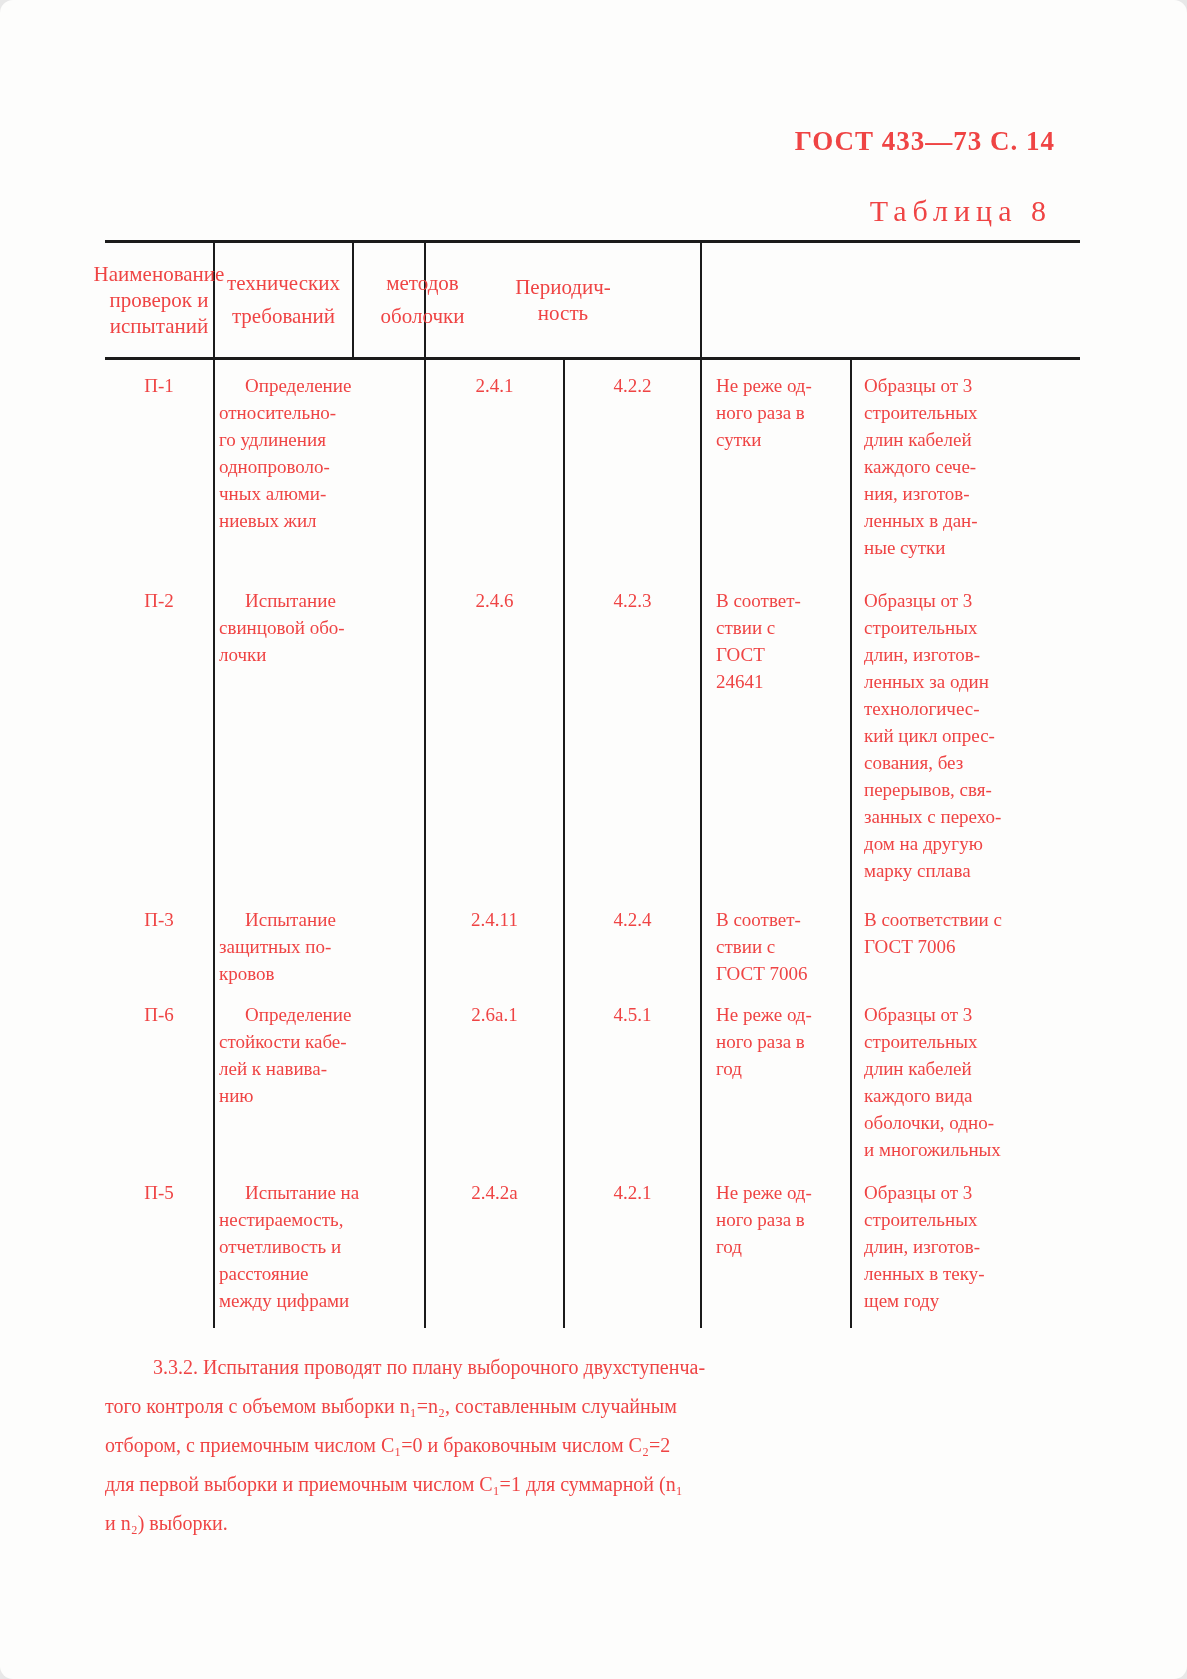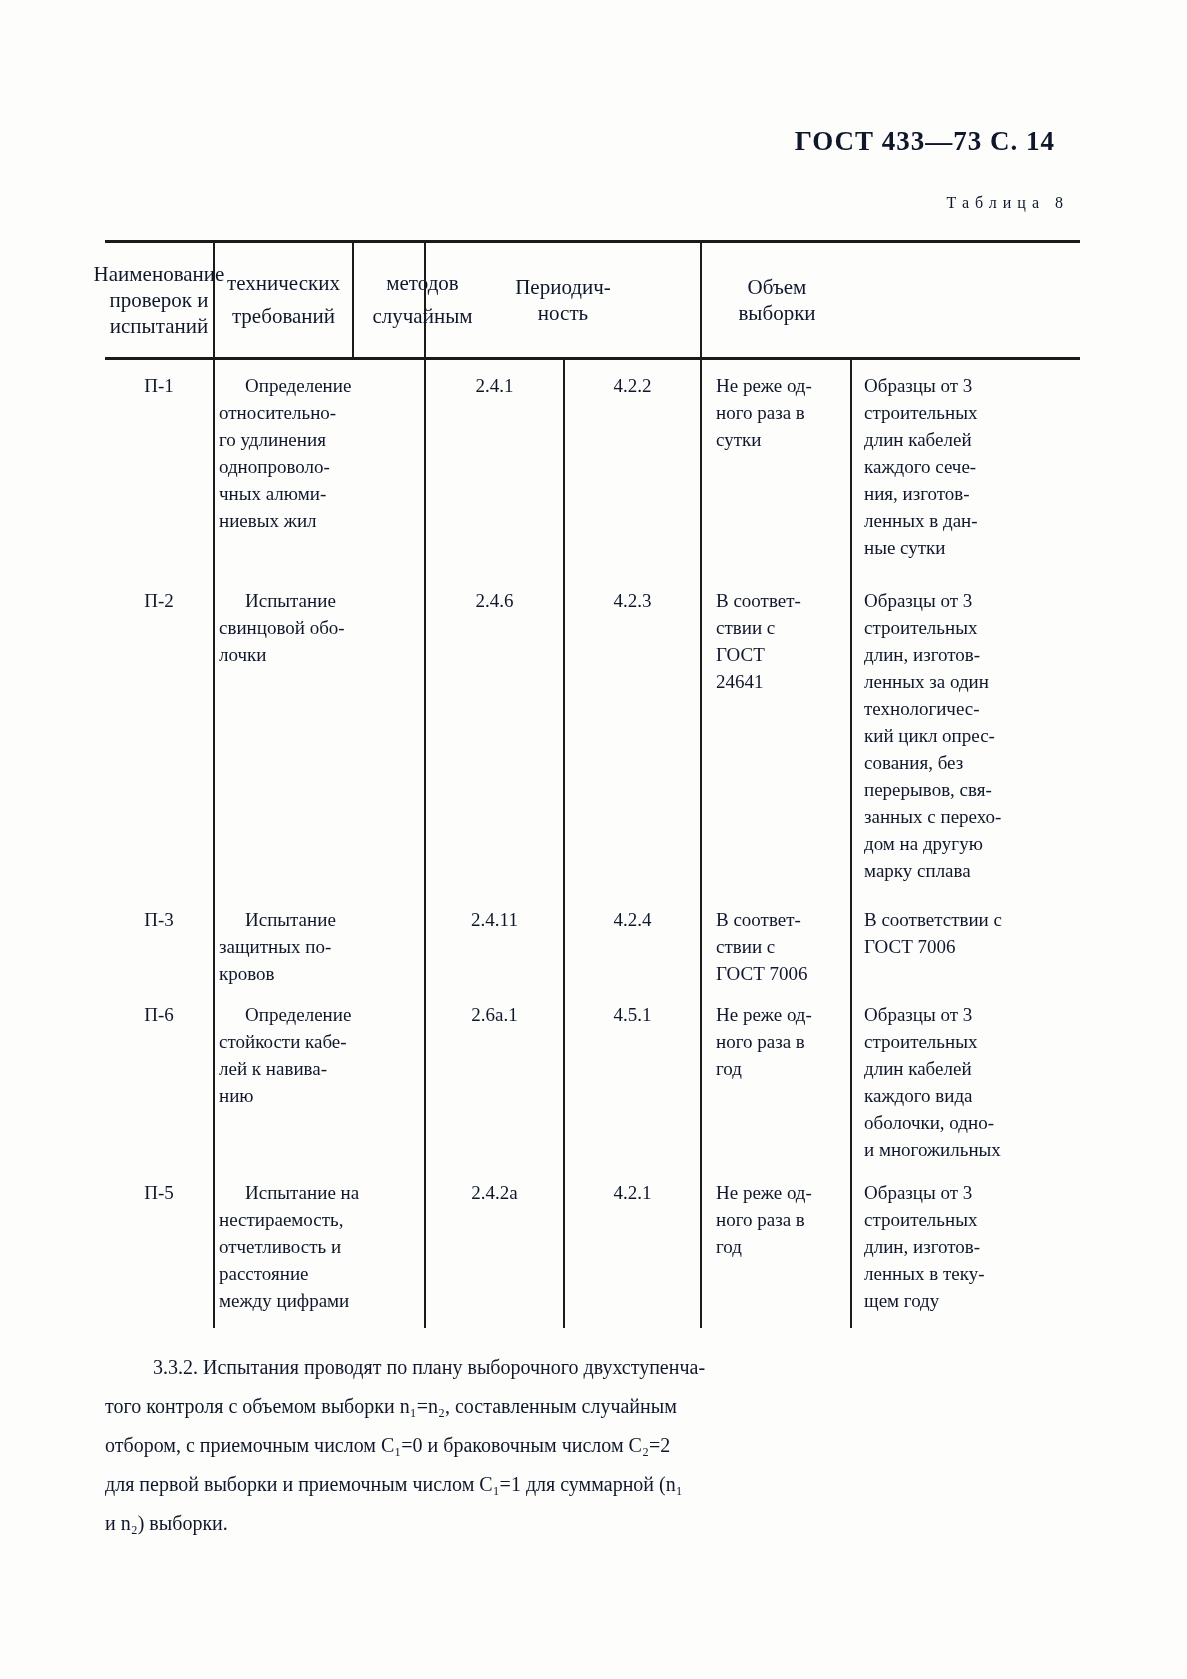--- a/index.html
+++ b/index.html
@@ -6,38 +6,39 @@
     margin: 0;
     padding: 0;
     background: #e8e8e8;
   }
   .sheet {
     position: relative;
     width: 1187px;
     height: 1679px;
     margin: 0 auto;
     background: #fdfdfc;
-    color: #0f172a;
+    color: #ef4444;
     font-family: "Liberation Serif", "DejaVu Serif", serif;
     overflow: hidden;
+    border-radius: 13px;
   }
   .doc-ref {
     position: absolute;
     top: 126px;
     right: 132px;
     font-size: 27px;
     font-weight: bold;
     letter-spacing: 1px;
     white-space: nowrap;
   }
   .table-caption {
     position: absolute;
     top: 194px;
-    right: 118px;
-    font-size: 16px;
+    right: 135px;
+    font-size: 30px;
     letter-spacing: 6px;
     white-space: nowrap;
   }
   .gost-table {
     position: absolute;
     left: 105px;
     top: 240px;
     width: 975px;
   }
   
@@ -138,27 +139,25 @@
 
     <div class="t-head">
       <div class="h-cell b-right">Наименование
 проверок и
 испытаний</div>
       <div class="punkt-wrap b-right">
         <div class="punkt-bottom">
           <div class="punkt-sub b-right">технических
 требований</div>
           <div class="punkt-sub">методов
-случайным</div>
+оболочки</div>
         </div>
       </div>
       <div class="h-cell b-right">Периодич-
 ность</div>
-      <div class="h-cell">Объем
-выборки</div>
     </div>
 
     <div class="t-body">
 
       <div class="t-row">
         <div class="cell c-group  r1 b-right">П-1</div>
         <div class="cell c-name   r1 b-right">Определение
 относительно-
 го удлинения
 однопроволо-

